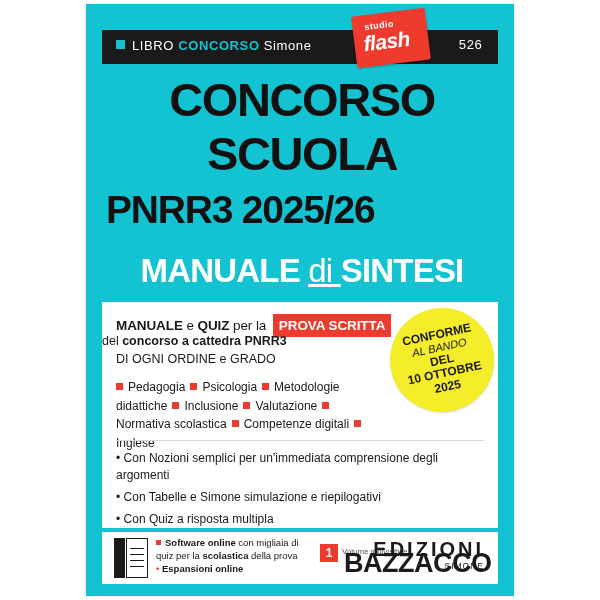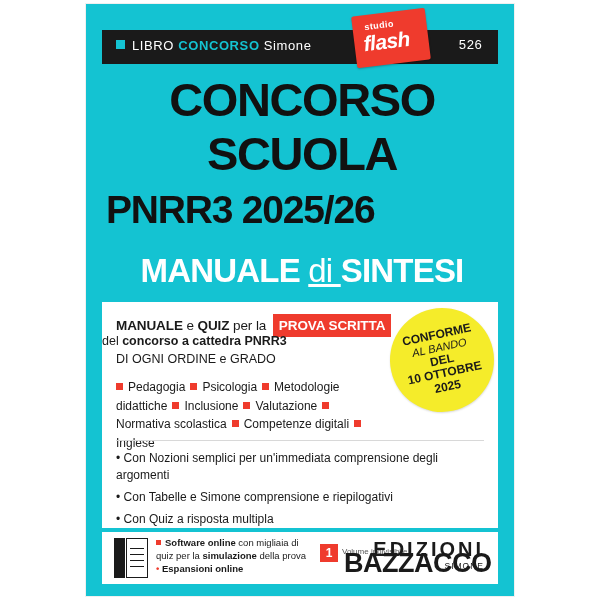--- a/index.html
+++ b/index.html
@@ -230,21 +230,21 @@
         <span class="dot"></span><span>Pedagogia</span><span class="dotm"></span><span>Psicologia</span><span class="dotm"></span><span>Metodologie didattiche</span><span class="dotm"></span><span>Inclusione</span><span class="dotm"></span><span>Valutazione</span><span class="dotm"></span><span>Normativa scolastica</span><span class="dotm"></span><span>Competenze digitali</span><span class="dotm"></span><span>Inglese</span>
       </div>
 
       <div class="divider"></div>
 
       <div class="bullets">
         <div class="b">
           <span>• Con </span><b>Nozioni semplici</b><span> per un'immediata comprensione degli argomenti</span>
         </div>
         <div class="b">
-          <span>• Con </span><b>Tabelle</b><span> e </span><b>Simone</b><span> comprensione e riepilogativi</span>
+          <span>• Con </span><b>Tabelle</b><span> e </span><b>Simone</b><span> simulazione e riepilogativi</span>
         </div>
         <div class="b">
           <span>• Con </span><b>Quiz</b><span> a risposta multipla</span>
         </div>
         <div class="b">
           <span>• Con </span><b>SOFTWARE</b><span> per la simulazione della prova</span>
         </div>
       </div>
     </div>
 
@@ -252,21 +252,21 @@
       <div class="bk-icon">
         <div class="blk"></div>
         <div class="pg"></div>
         <div class="ln" style="top:10px;"></div>
         <div class="ln" style="top:16px;"></div>
         <div class="ln" style="top:22px;"></div>
         <div class="ln" style="top:28px;"></div>
       </div>
 
       <div class="bot-text">
-        <span class="sq" style="display:inline-block;width:5px;height:5px;background:#ef3b2d;margin-right:4px;"></span><b>Software online</b><span> con migliaia di quiz per la </span><b>simulazione</b><span> della prova</span>
+        <span class="sq" style="display:inline-block;width:5px;height:5px;background:#ef3b2d;margin-right:4px;"></span><b>Software online</b><span> con migliaia di quiz per la </span><b>scolastica</b><span> della prova</span>
         <div style="margin-top:0;">
           <span class="red">• </span><b>Espansioni online</b>
         </div>
       </div>
 
       <div class="numbox">1</div>
       <div class="numlabel">Volume indivisibile</div>
 
       <div class="simone-logo">
         <div class="edi">EDIZIONI</div>

